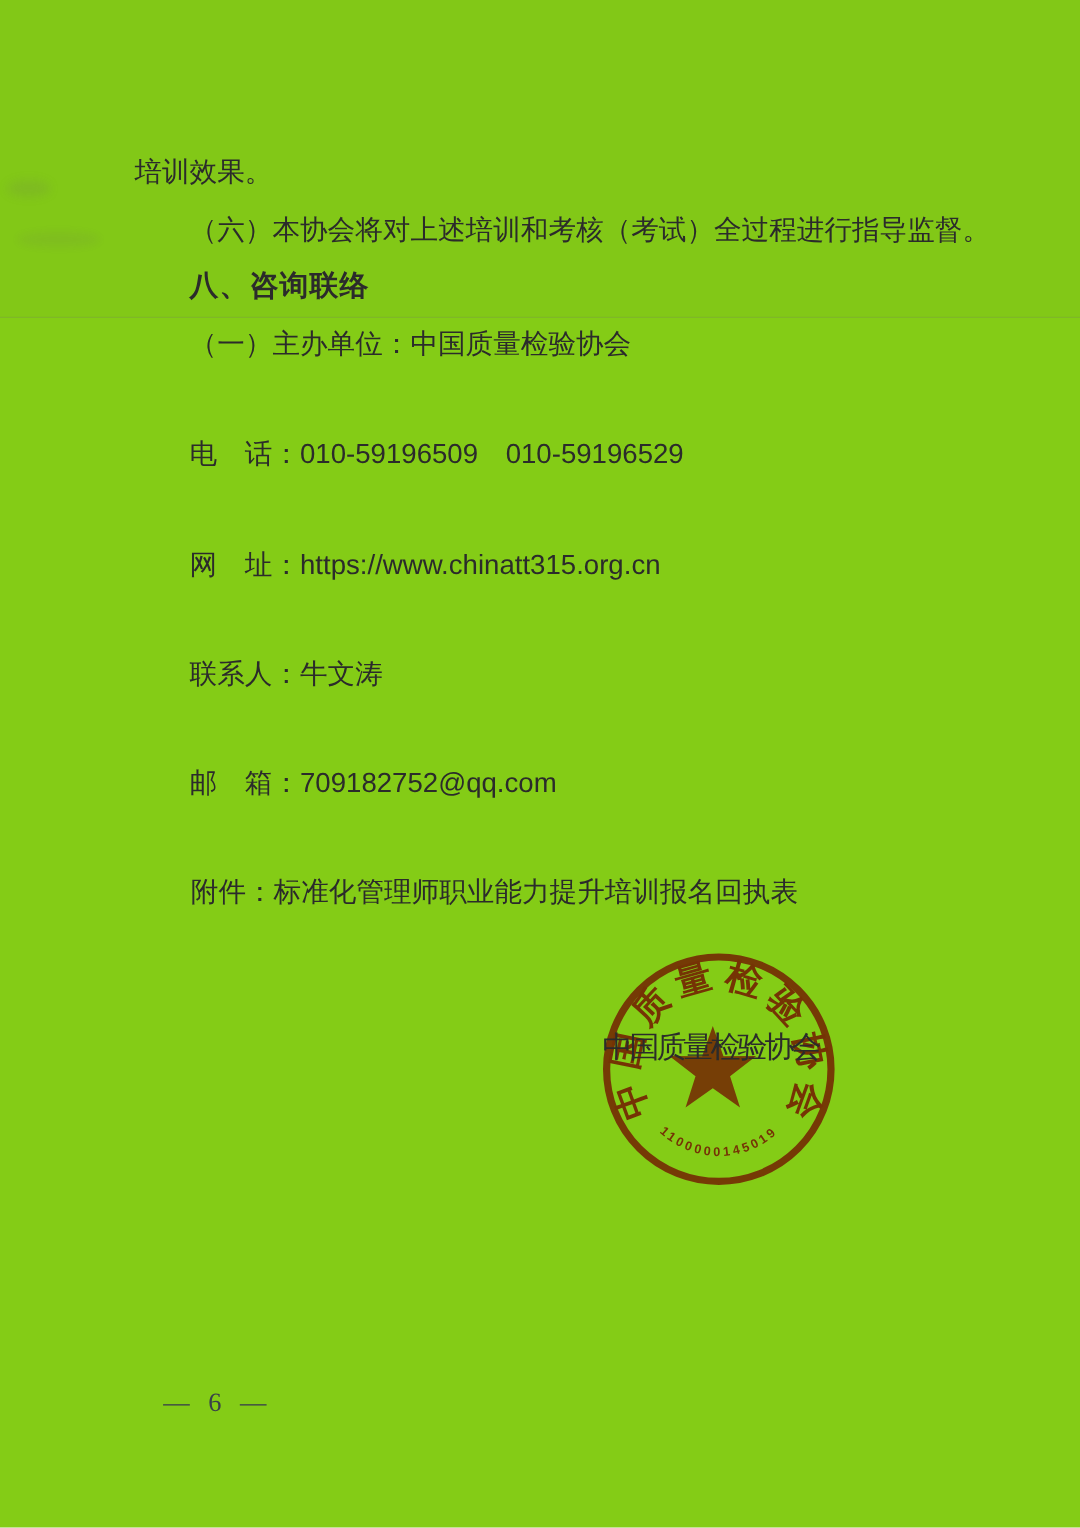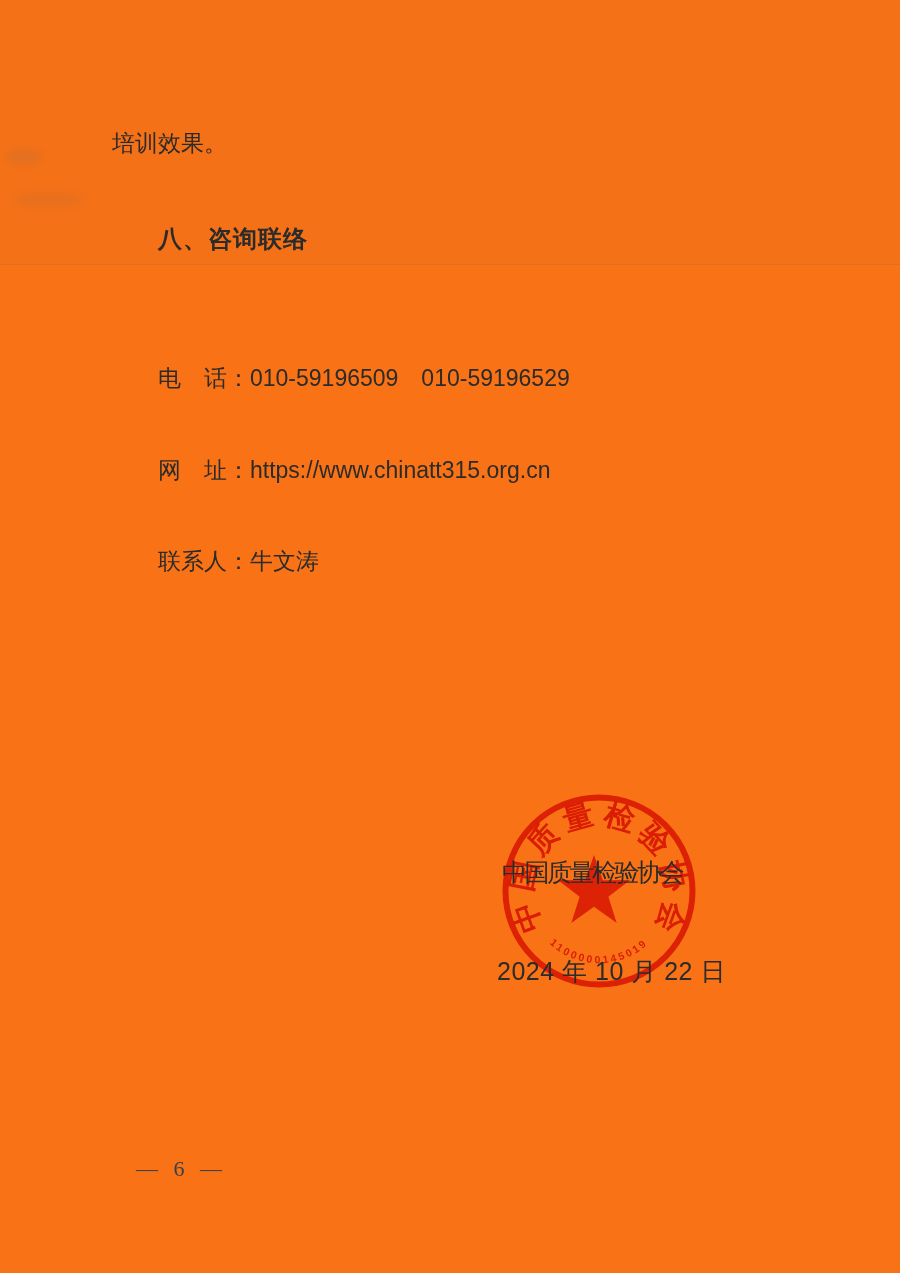--- a/index.html
+++ b/index.html
@@ -4,21 +4,21 @@
 <style>
   html,body{margin:0;padding:0;}
   body{
     background:#e9e9e9;
     font-family:"Liberation Sans", sans-serif;
   }
   .page{
     position:relative;
     width:900px;height:1273px;
     margin:0 auto;
-    background:#f97316;
+    background:#84cc16;
     overflow:hidden;
     color:var(--ink,#2b2b2b);
   }
   
   .scan-band{
     position:absolute;left:0;top:0;width:900px;height:264px;
     background:rgba(90,90,90,0.028);z-index:0;
   }
   .scan-line{
     position:absolute;left:0;top:264px;width:900px;height:1px;
@@ -74,28 +74,32 @@
 
 <div class="page">
 
   <div class="scan-band"></div>
   <div class="scan-line"></div>
   <div class="smudge s1"></div>
   <div class="smudge s2"></div>
 
   <div class="ln" style="left:112px;top:129px">培训效果。</div>
 
+  <div class="ln" style="left:158px;top:177px">（六）本协会将对上述培训和考核（考试）全过程进行指导监督。</div>
 
   <div class="ln heading" style="left:158px;top:224px">八、咨询联络</div>
 
+  <div class="ln" style="left:158px;top:272px">（一）主办单位：中国质量检验协会</div>
   <div class="ln" style="left:158px;top:364px">电　话：010-59196509　010-59196529</div>
   <div class="ln" style="left:158px;top:456px">网　址：https://www.chinatt315.org.cn</div>
 
   <div class="ln" style="left:158px;top:547px">联系人：牛文涛</div>
+  <div class="ln" style="left:158px;top:638px">邮　箱：709182752@qq.com</div>
 
+  <div class="ln" style="left:159px;top:729px">附件：标准化管理师职业能力提升培训报名回执表</div>
 
   <div class="seal">
     <svg viewBox="0 0 212 212" xmlns="http://www.w3.org/2000/svg" id="seal-svg">
       <circle class="seal-ring" cx="105" cy="101" r="93.5"></circle>
       <polygon class="seal-star" points="100,65 108.9,90.2 136.2,89.9 114.4,106.8 122.7,132.9 100,116.8 77.3,132.9 85.6,106.8 63.8,89.9 91.1,90.2"></polygon>
       <g id="seal-arc-chars">
           <text x="32.64366819948505" y="127.3355510360765" transform="rotate(-110 32.64366819948505 127.3355510360765)" class="seal-char">中</text>
           <text x="29.52671843566212" y="85.74274697364639" transform="rotate(-78.57142857142857 29.52671843566212 85.74274697364639)" class="seal-char">国</text>
           <text x="48.55500586910336" y="48.62669919163921" transform="rotate(-47.142857142857146 48.55500586910336 48.62669919163921)" class="seal-char">质</text>
           <text x="84.14528395298859" y="26.877932984849068" transform="rotate(-15.714285714285722 84.14528395298859 26.877932984849068)" class="seal-char">量</text>
@@ -107,17 +111,16 @@
       <defs>
         <path id="seal-code-arc" d="M 47 144 A 72 72 0 0 0 163 144" fill="none"></path>
       </defs>
       <text class="seal-code">
         <textPath href="#seal-code-arc" startOffset="50%" text-anchor="middle">1100000145019</textPath>
       </text>
     </svg>
   </div>
 
   <div class="sig org">中国质量检验协会</div>
-  <div class="sig date">2024 年 10 月 22 日</div>
 
   <div class="footer-page">— 6 —</div>
 
 </div>
 
 </body></html>

